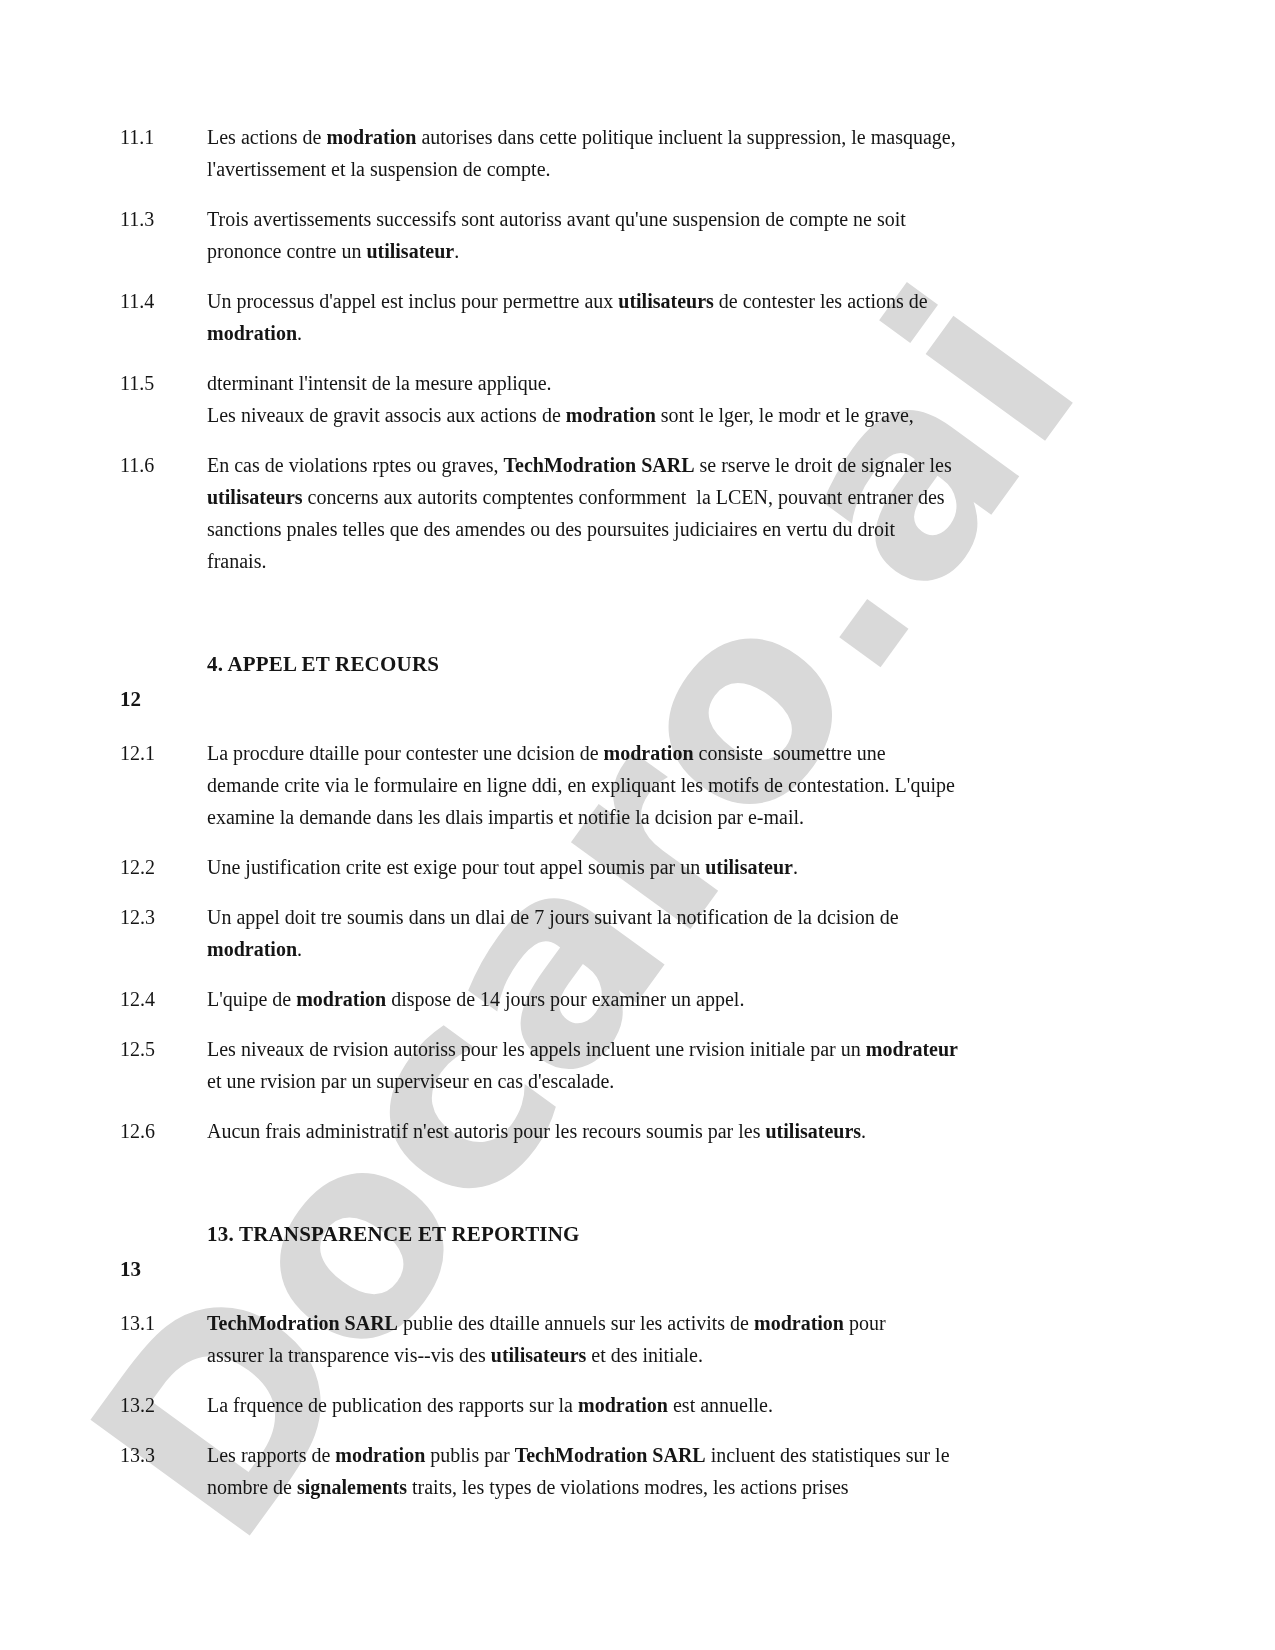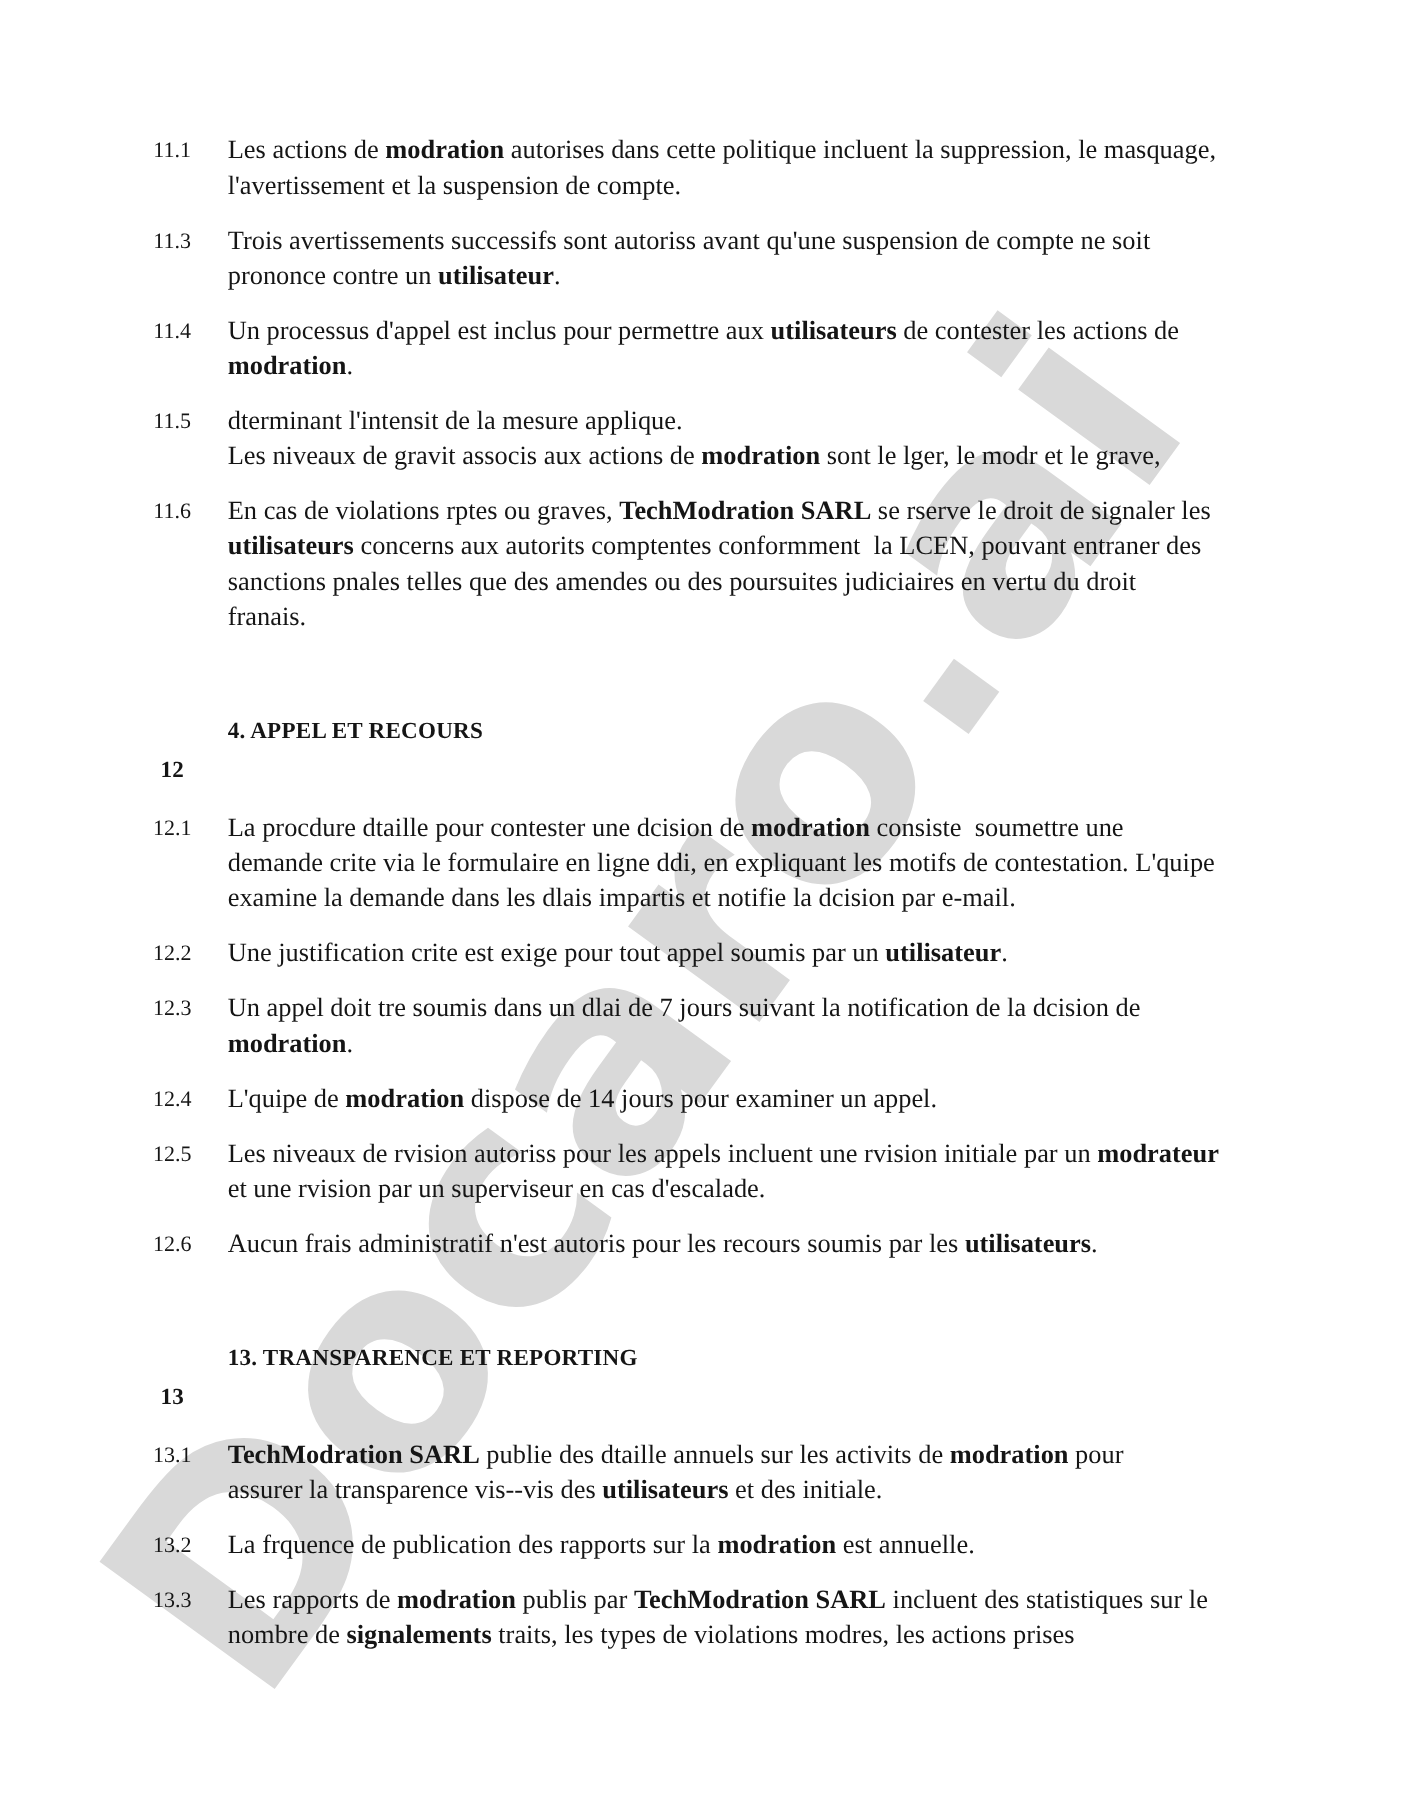--- a/index.html
+++ b/index.html
@@ -33,28 +33,28 @@
     position: relative;
     z-index: 1;
     padding: 121px 0 0 120px;
   }
   .block {
     display: flex;
     align-items: flex-start;
   }
   .num {
     flex: 0 0 73px;
-    text-align: center;
+    text-align: left;
     font-size: 20px;
     line-height: 32px;
   }
   .text {
     margin-left: 14px;
     width: 916px;
-    font-size: 24px;
+    font-size: 20px;
     line-height: 32px;
     white-space: pre-wrap;
   }
   .clause {
     margin-bottom: 18px;
   }
   .heading {
     margin-top: 70px;
     margin-bottom: 21px;
     font-weight: 700;

